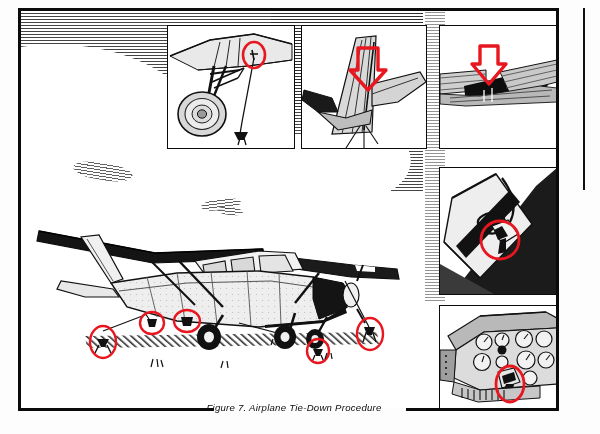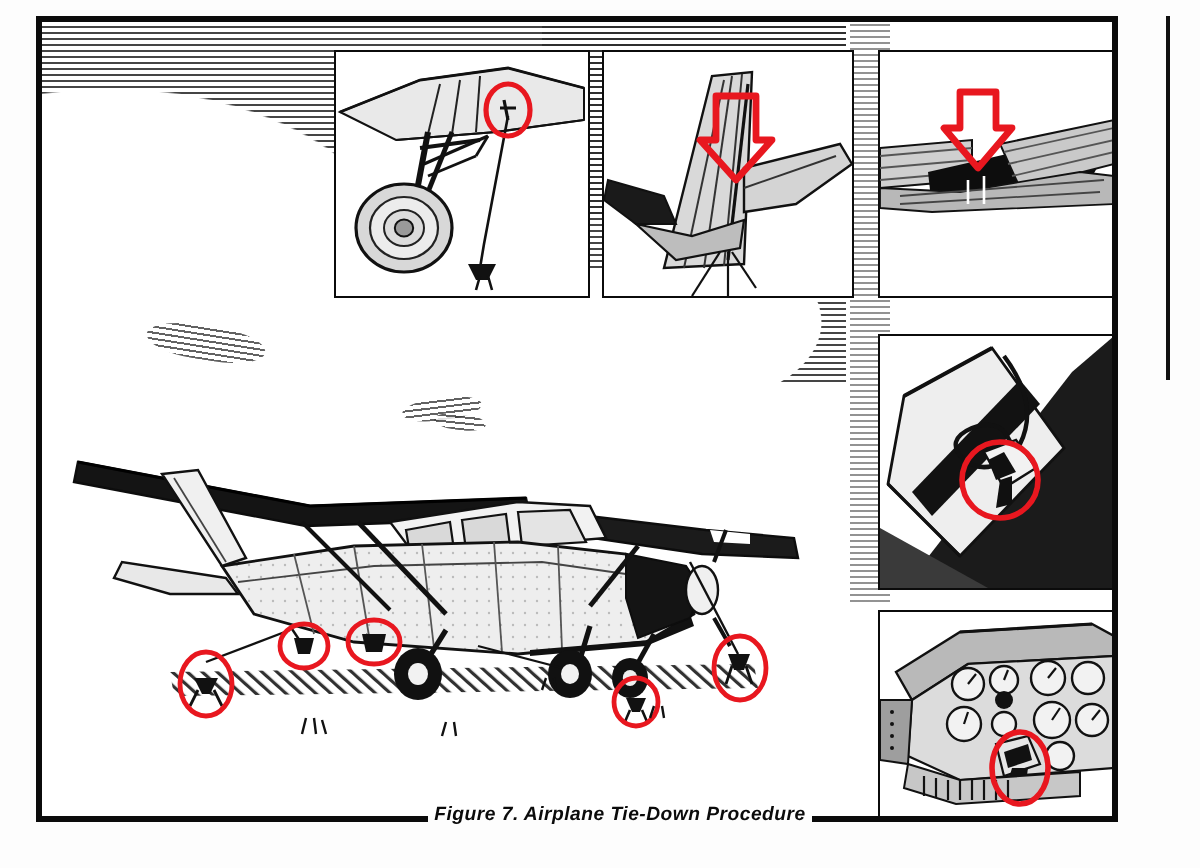--- a/index.html
+++ b/index.html
@@ -40,23 +40,23 @@
   }
   .frame-line{position:absolute;background:#0b0b0b;}
   #frame-left  {left:0;  top:0;   width:3px;  height:403px;}
   #frame-top   {left:0;  top:0;   width:541px;height:3px;}
   #frame-right {left:538px;top:0; width:3px;  height:403px;}
   #frame-bot-l {left:0;  top:400px;width:196px;height:3px;}
   #frame-bot-r {left:388px;top:400px;width:153px;height:3px;}
 
   
   #figure-caption{
-    position:absolute; left:196px; top:392px; width:192px; height:16px;
+    position:absolute; left:180px; top:392px; width:192px; height:16px;
     text-align:center; font-family:"Liberation Sans", sans-serif;
-    font-size:9.6px; font-weight:700; font-style:italic;
+    font-size:9.6px; font-weight:400; font-style:italic;
     letter-spacing:.25px; color:#0b0b0b; line-height:16px;
     white-space:nowrap;
   }
 
   
   #art{position:absolute;left:3px;top:3px;width:535px;height:397px;overflow:hidden;background:#fff;}
 
   
   .hatch{
     background-image:repeating-linear-gradient(

